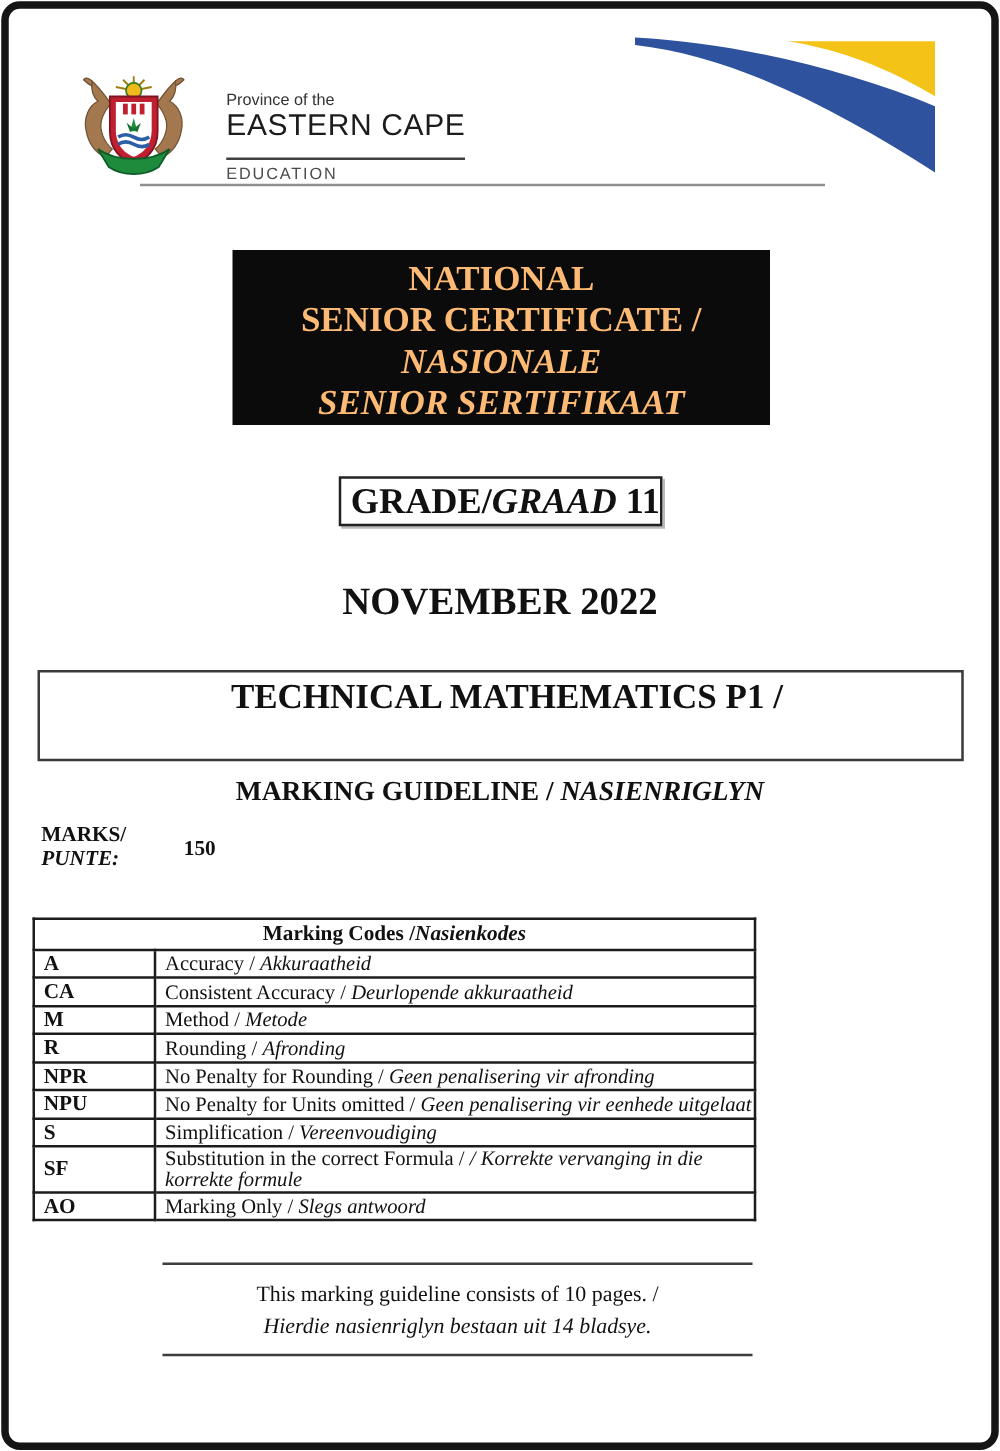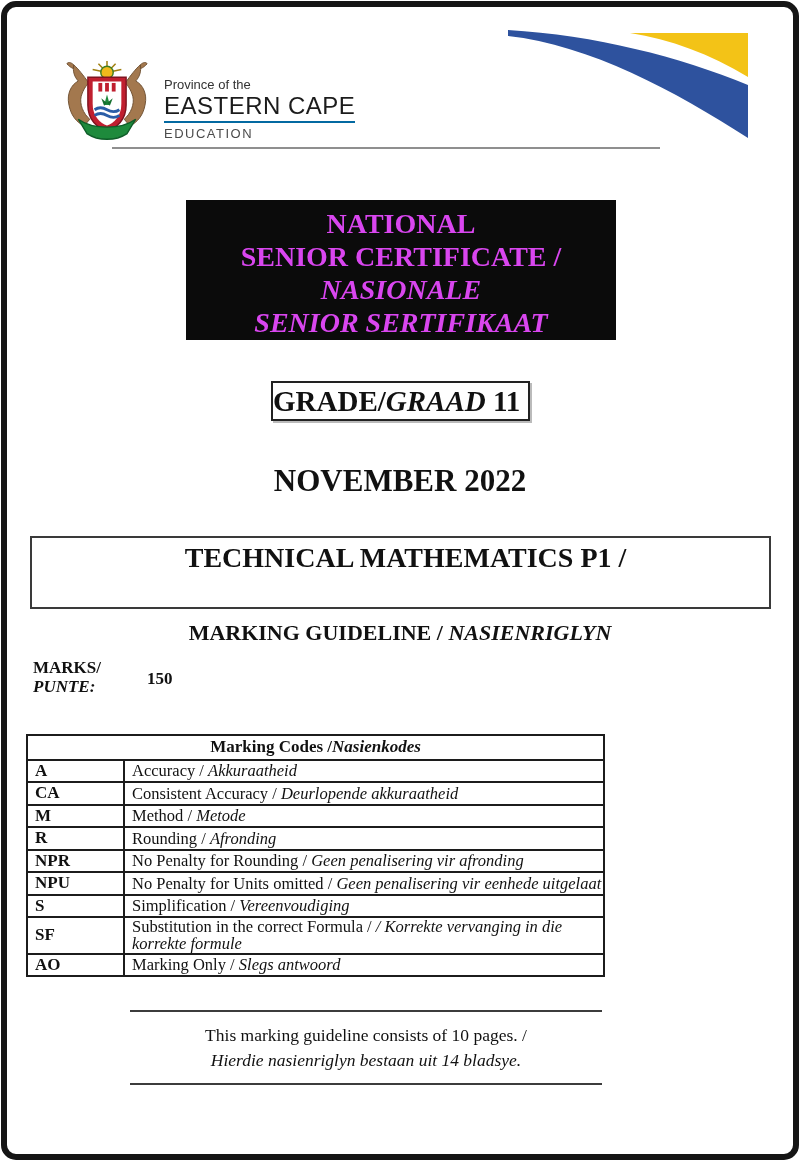--- a/index.html
+++ b/index.html
@@ -1,40 +1,40 @@
 <!DOCTYPE html>
 <html><head>
 <meta charset="utf-8">
 <style>
   html,body{margin:0;padding:0;background:#e8e8e8;}
   #page{position:relative;width:800px;height:1161px;background:#ffffff;overflow:hidden;
         font-family:"Liberation Serif", serif;color:#111;}
   #frame{position:absolute;inset:1px;border:6px solid #151515;border-radius:15px;pointer-events:none;z-index:50;}
 
   
-  #logo-row{position:absolute;left:58px;top:60px;display:flex;align-items:center;z-index:2;}
+  #logo-row{position:absolute;left:58px;top:60px;display:flex;align-items:flex-end;z-index:2;gap:17px;}
   #arms{width:98px;height:86px;}
   #logo-text{margin-left:8px;padding-top:12px;font-family:"Liberation Sans", sans-serif;}
   .province{font-size:13px;color:#333;line-height:14px;}
   .province-name{font-size:24px;color:#1c1c1c;letter-spacing:.5px;line-height:27px;
-                 border-bottom:2px solid #0369a1;padding-bottom:2px;display:inline-block;}
+                 border-bottom:2px solid #404040;padding-bottom:12px;display:inline-block;}
   .department{font-size:13px;color:#4b4b4b;letter-spacing:1.5px;margin-top:3px;}
   #logo-rule{position:absolute;left:112px;top:147px;width:548px;height:2px;background:#8f8f8f;}
 
   
   #swoosh{position:absolute;left:505px;top:25px;width:245px;height:120px;}
 
   
   #banner{position:absolute;left:186px;top:200px;width:430px;height:140px;background:#0b0b0b;
-          color:#d946ef;text-align:center;font-weight:bold;font-size:28px;line-height:33px;padding-top:7px;
+          color:#fdba74;text-align:center;font-weight:bold;font-size:28px;line-height:33px;padding-top:7px;
           box-sizing:border-box;}
 
   
   #grade-box{position:absolute;left:271px;top:381px;width:259px;height:40px;border:2px solid #222;
-             box-sizing:border-box;text-align:left;font-weight:bold;font-size:29px;line-height:36px;
+             box-sizing:border-box;text-align:right;font-weight:bold;font-size:29px;line-height:36px;
              box-shadow:2px 2px 0 #bbb;}
 
   
   #exam-date{position:absolute;left:0;top:463px;width:800px;text-align:center;
              font-weight:bold;font-size:31px;}
 
   
   #subject-box{position:absolute;left:30px;top:536px;width:741px;height:73px;border:2px solid #3a3a3a;
                box-sizing:border-box;text-align:center;font-weight:bold;font-size:28px;line-height:33px;
                padding-top:3px;padding-left:10px;}

